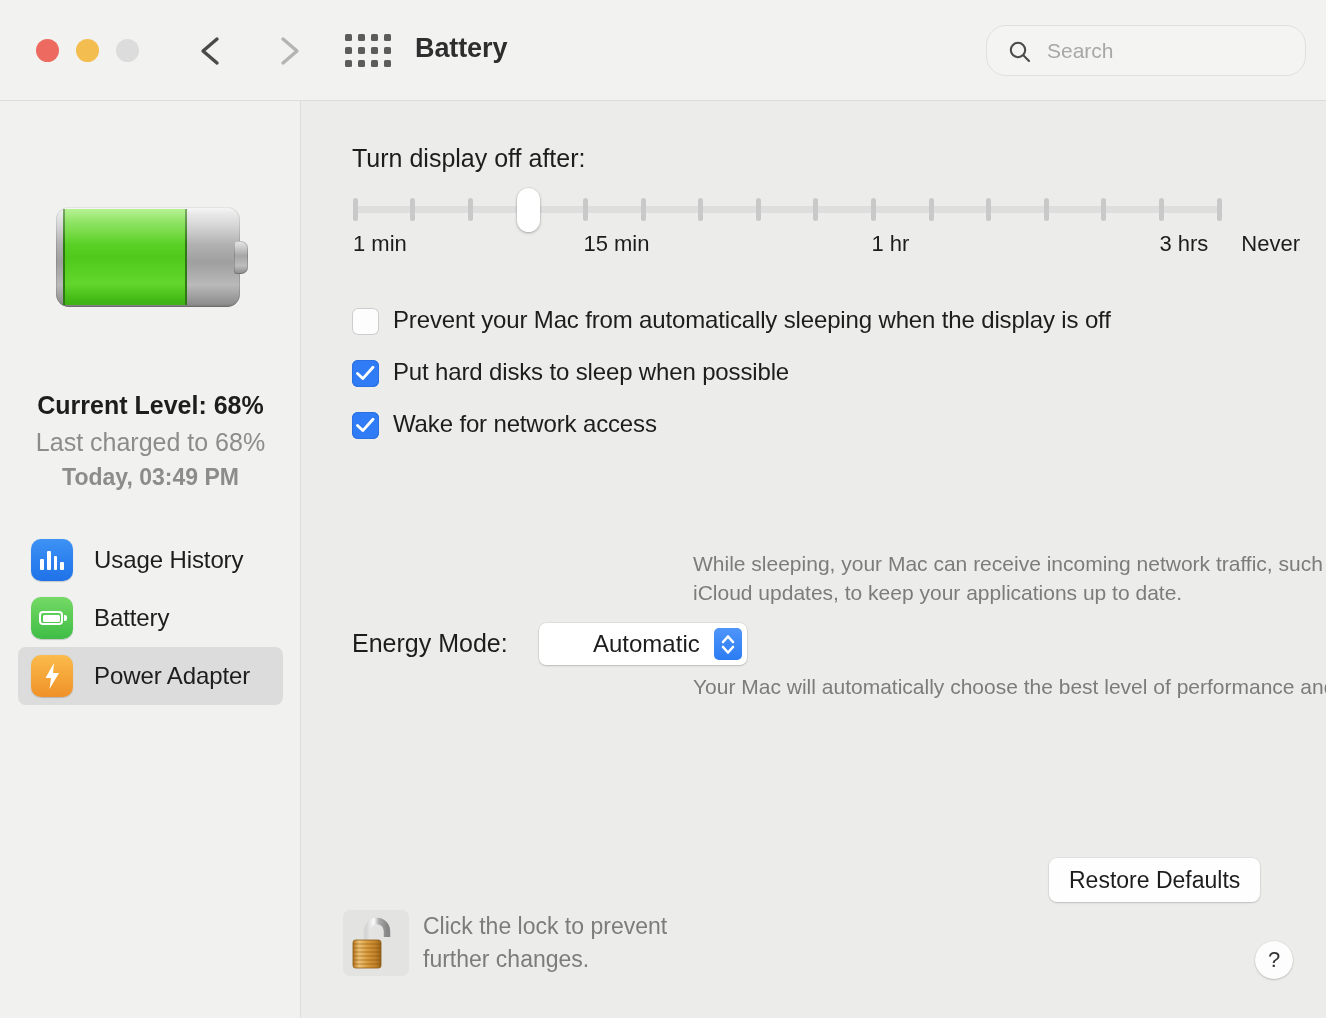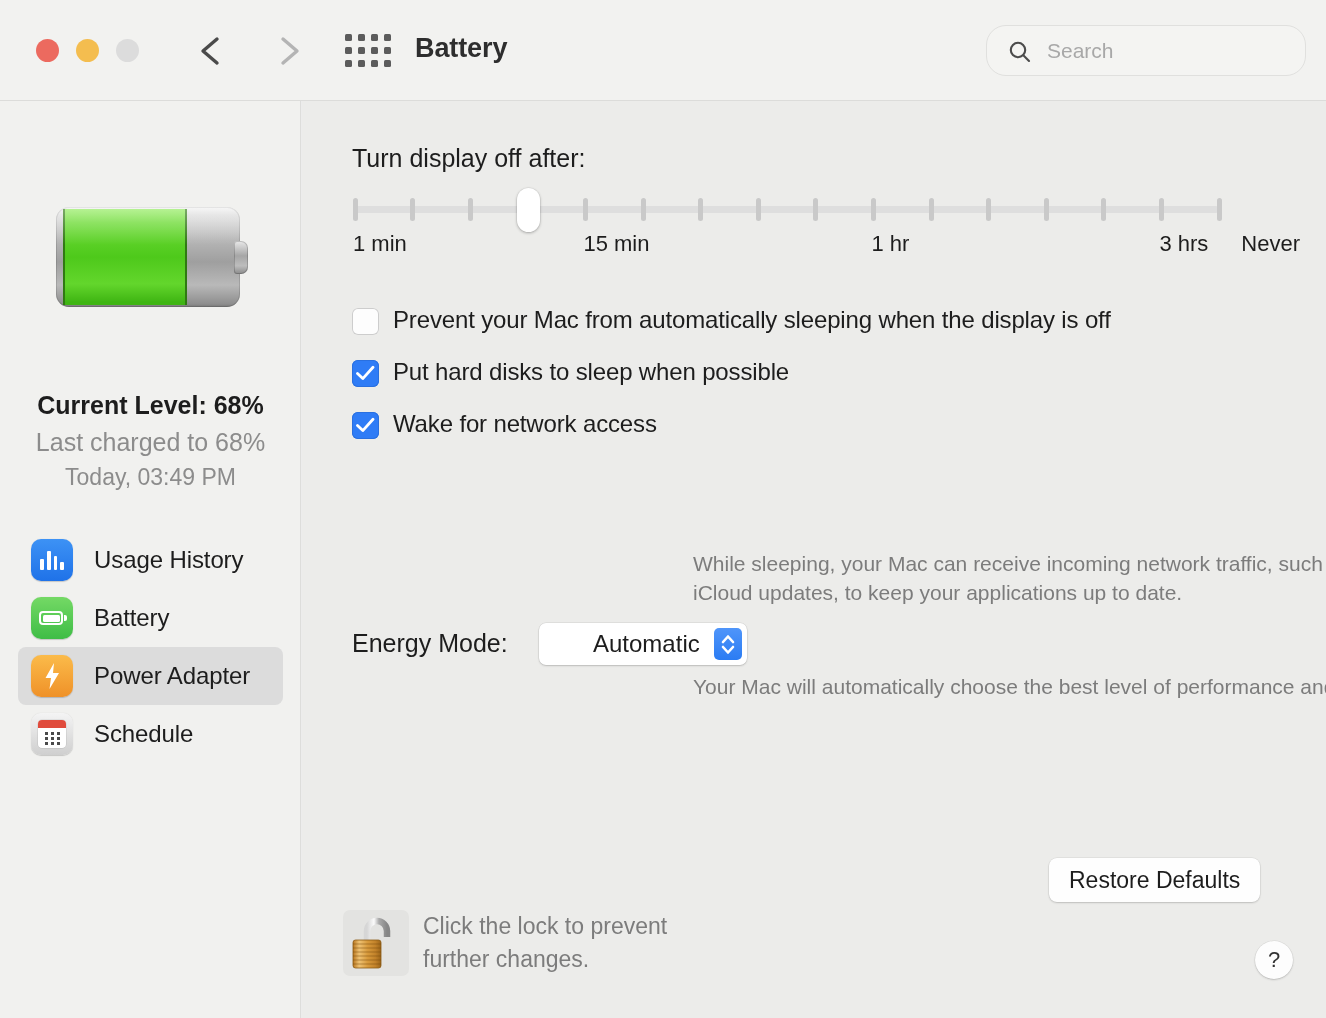--- a/index.html
+++ b/index.html
@@ -136,21 +136,21 @@
     font-size: 25px; font-weight: bold; color: #1d1d1d;
   }
   #level-sub {
     position: absolute; left: 0; top: 327px; width: 301px;
     text-align: center;
     font-size: 25px; color: #8c8c8c;
   }
   #level-time {
     position: absolute; left: 0; top: 363px; width: 301px;
     text-align: center;
-    font-size: 23px; color: #8c8c8c;
+    font-size: 23px; color: #8c8c8c; font-weight: bold;
   }
 
   #sb-list { position: absolute; left: 0; top: 430px; width: 301px; }
   .sb-item {
     position: relative;
     margin: 0 18px;
     height: 58px;
     display: flex; align-items: center;
     border-radius: 8px;
     padding-left: 13px;
@@ -421,39 +421,20 @@
 
       <div class="sb-item selected">
         <div class="sb-icon ic-power">
           <svg class="bolt" viewBox="0 0 16 26">
               <polygon points="10,0 1.5,15 7,15 5.5,26 15,10 9,10" fill="#fff"></polygon>
             </svg>
         </div>
         <div class="sb-label">Power Adapter</div>
       </div>
 
-      <div class="sb-item">
-        <div class="sb-icon ic-sched">
-          <div class="cal">
-            <div class="top"></div>
-            <div class="dots">
-                <i></i>
-                <i></i>
-                <i></i>
-                <i></i>
-                <i></i>
-                <i></i>
-                <i></i>
-                <i></i>
-                <i></i>
-              </div>
-          </div>
-        </div>
-        <div class="sb-label">Schedule</div>
-      </div>
 
     </div>
   </div>
 
   <div id="main">
 
     <div id="sleep-label">Turn display off after:</div>
 
     <div id="slider-wrap">
       <div id="slider-track"></div>

